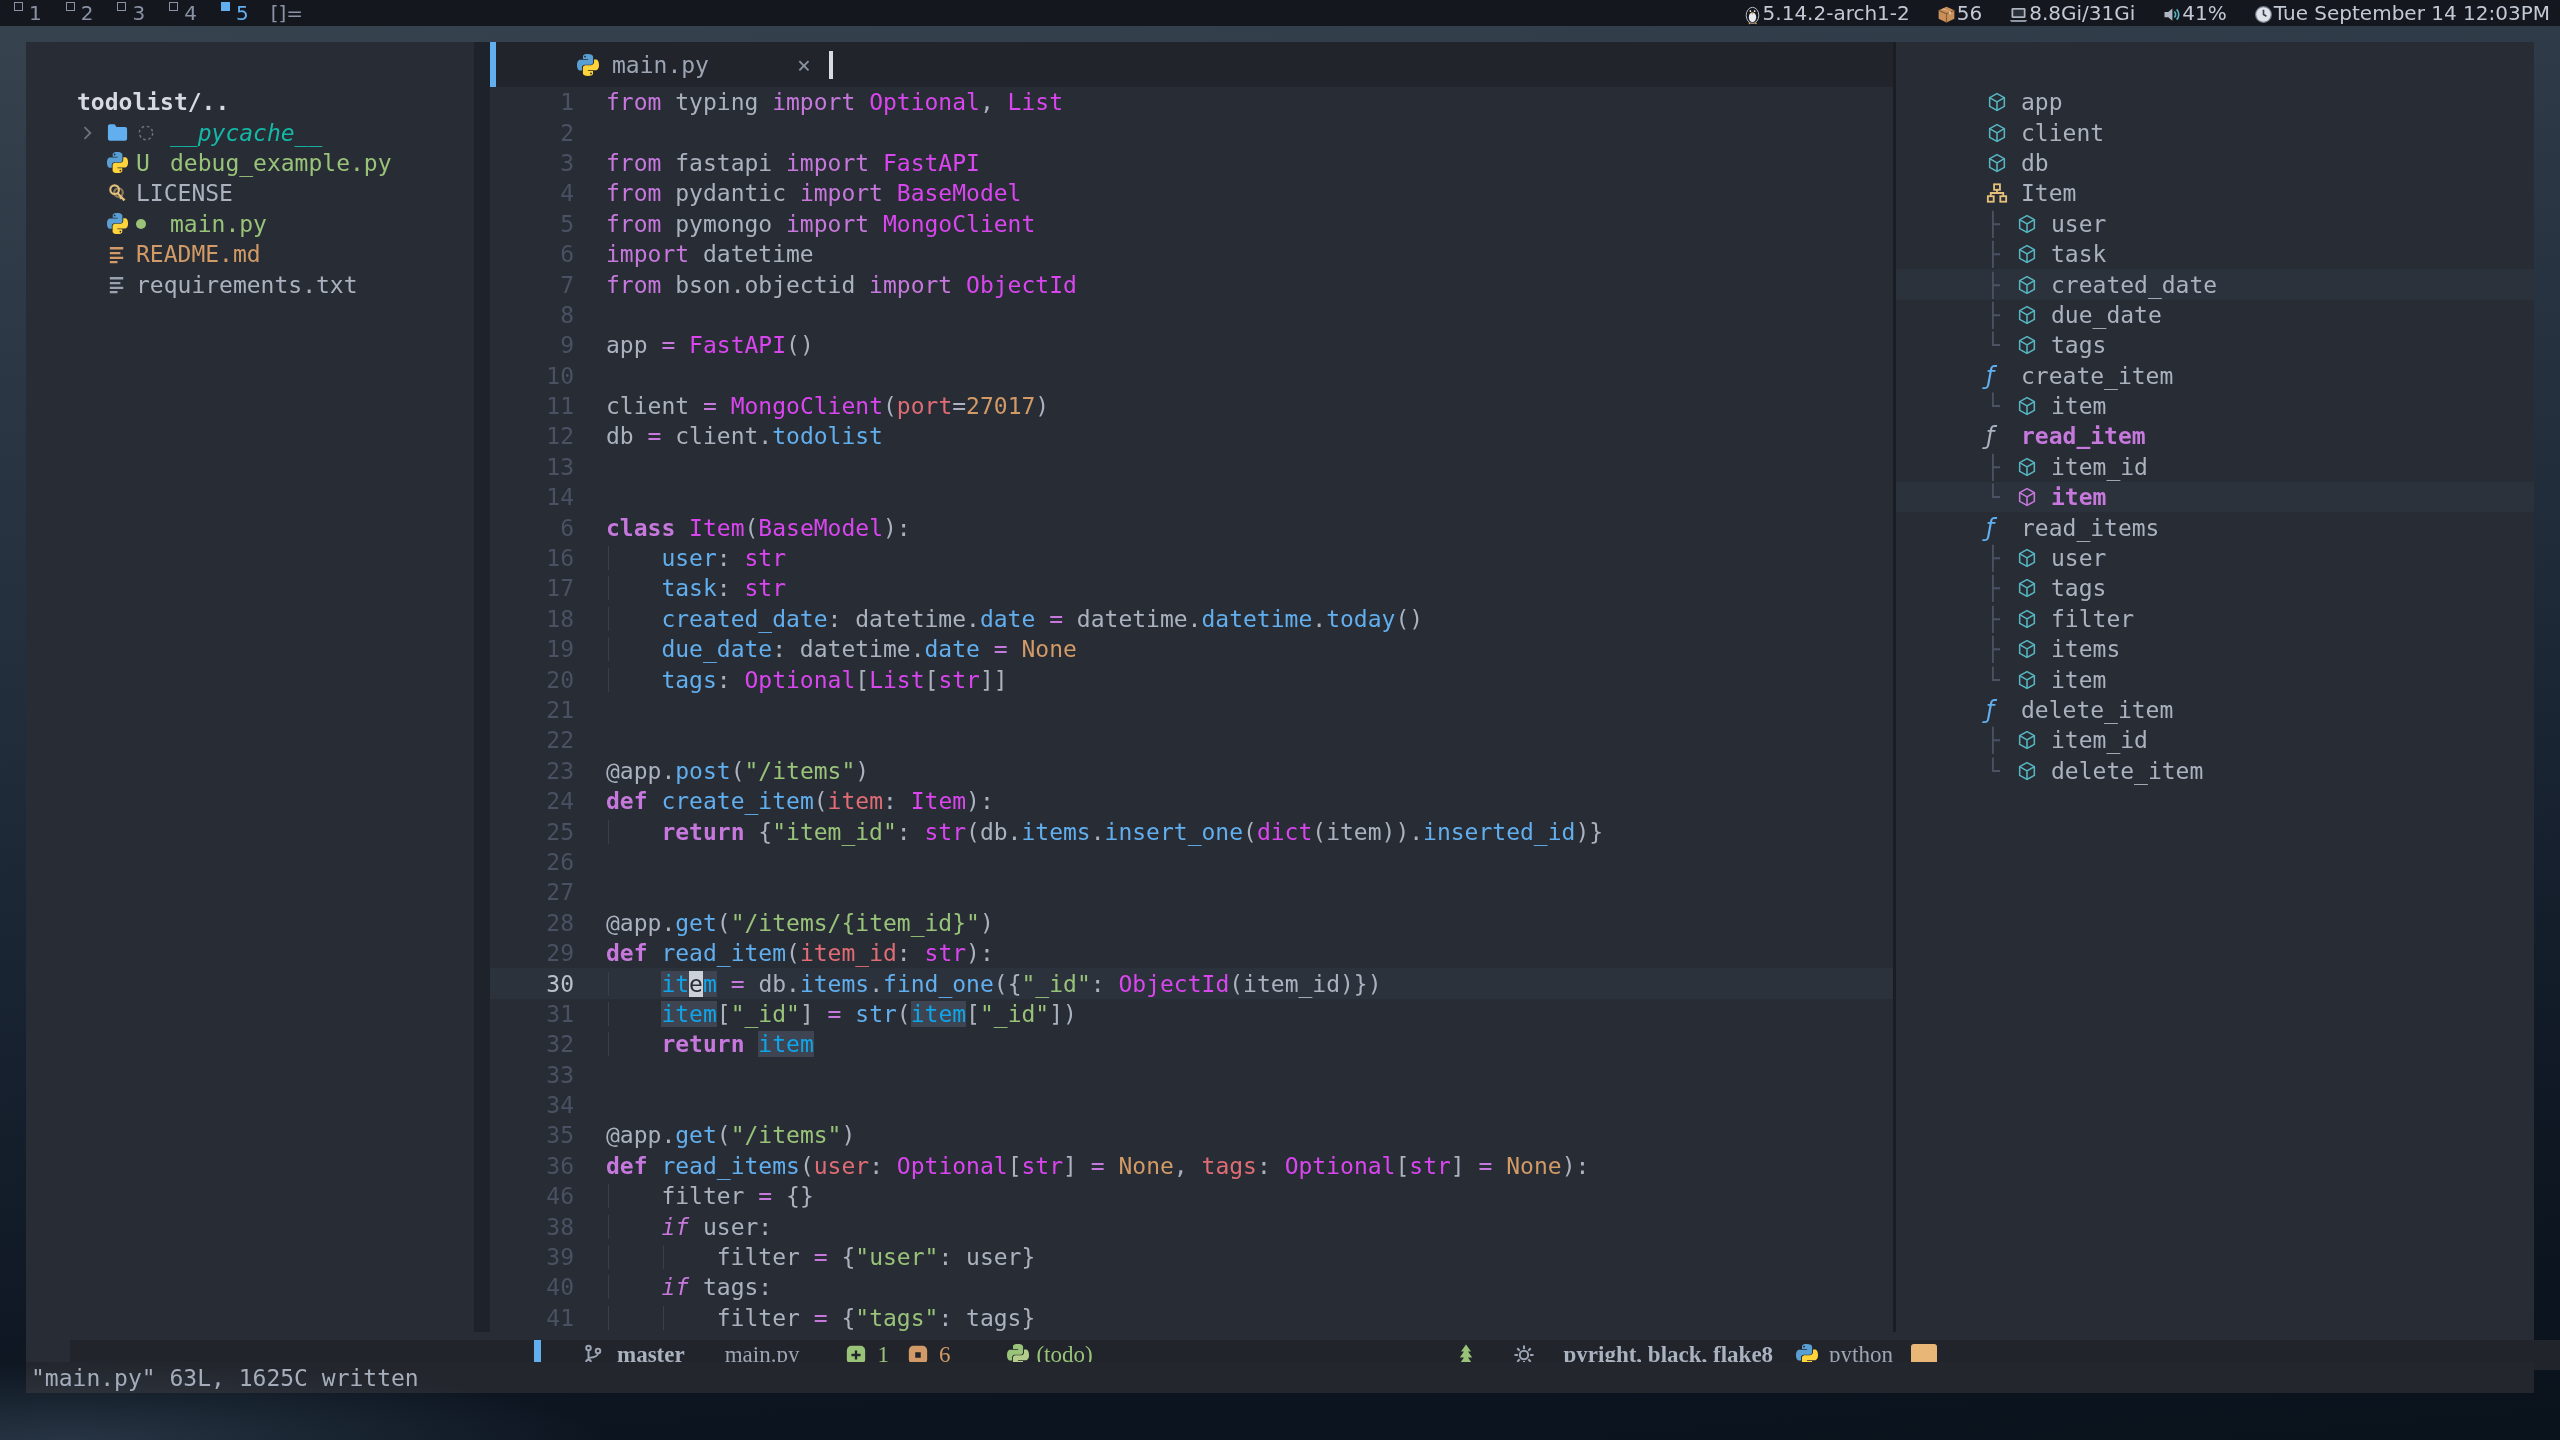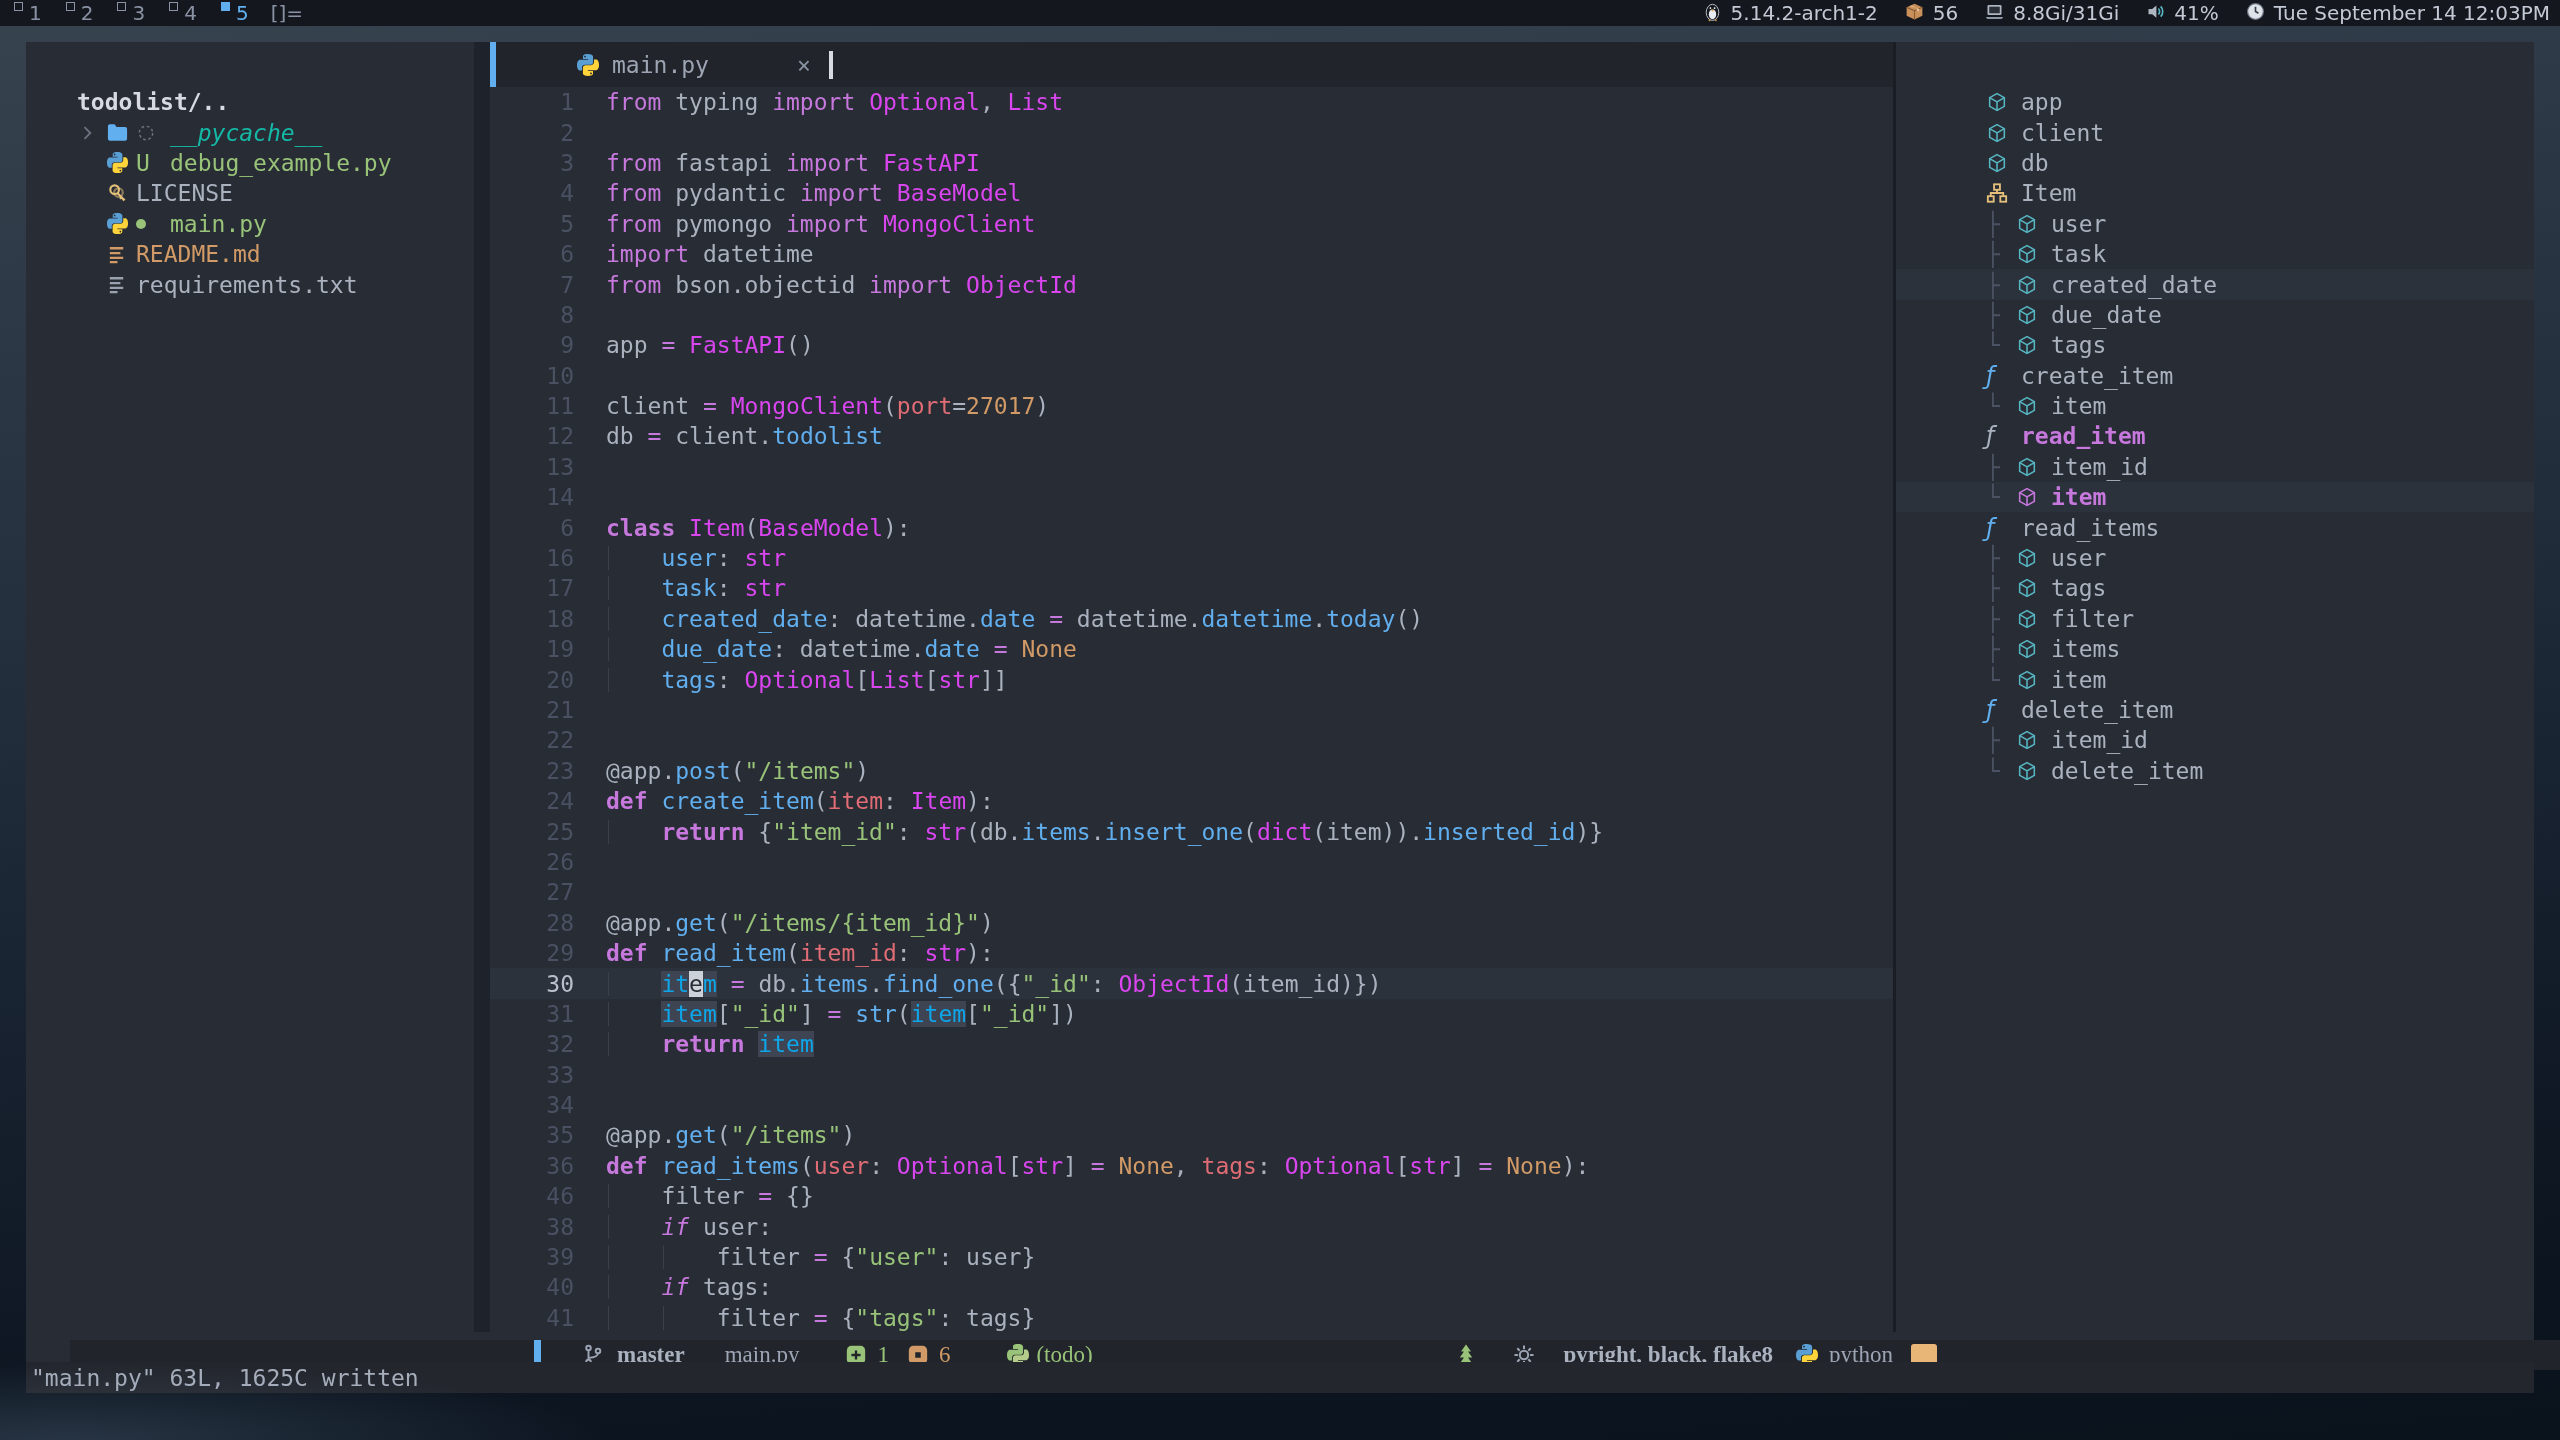--- a/index.html
+++ b/index.html
@@ -10,21 +10,21 @@
   
   .topbar{position:absolute;left:0;top:0;width:2560px;height:26px;background:#14171d;color:#8a93a5;
     display:flex;align-items:center;font-size:20px;z-index:5;}
   .ws-wrap{display:flex;align-items:center;gap:24px;padding-left:14px;}
   .ws{display:inline-flex;align-items:flex-start;gap:6px;cursor:default;color:#8a93a5;}
   .ws .sq{width:7px;height:7px;margin-top:1px;border:1px solid #8a93a5;background:transparent;}
   .ws.active{color:#61afef;}
   .ws.active .sq{background:#61afef;border-color:#61afef;}
   .layout-sym{margin-left:22px;color:#8a93a5;}
   .top-status{margin-left:auto;display:flex;align-items:center;gap:26px;padding-right:10px;color:#c3c9d4;}
-  .top-status .itm{display:inline-flex;align-items:flex-start;gap:8px;}
+  .top-status .itm{display:inline-flex;align-items:flex-end;}
   
   .window{position:absolute;left:26px;top:42px;width:2508px;height:1351px;background:#282c34;}
   .panel{position:absolute;top:0;height:1290px;background:#282c34;}
   .tree-panel{left:0;width:448px;}
   .vsep1{position:absolute;left:448px;top:0;width:16px;height:1290px;background:#1e222a;}
   .editor-panel{left:464px;width:1403px;}
   .vsep2{position:absolute;left:1867px;top:0;width:3px;height:1290px;background:#1a1d23;}
   .symbols-panel{left:1870px;width:638px;}
   
   .tabline{position:absolute;left:0;top:0;width:100%;height:45px;background:#21252b;display:flex;align-items:center;}

